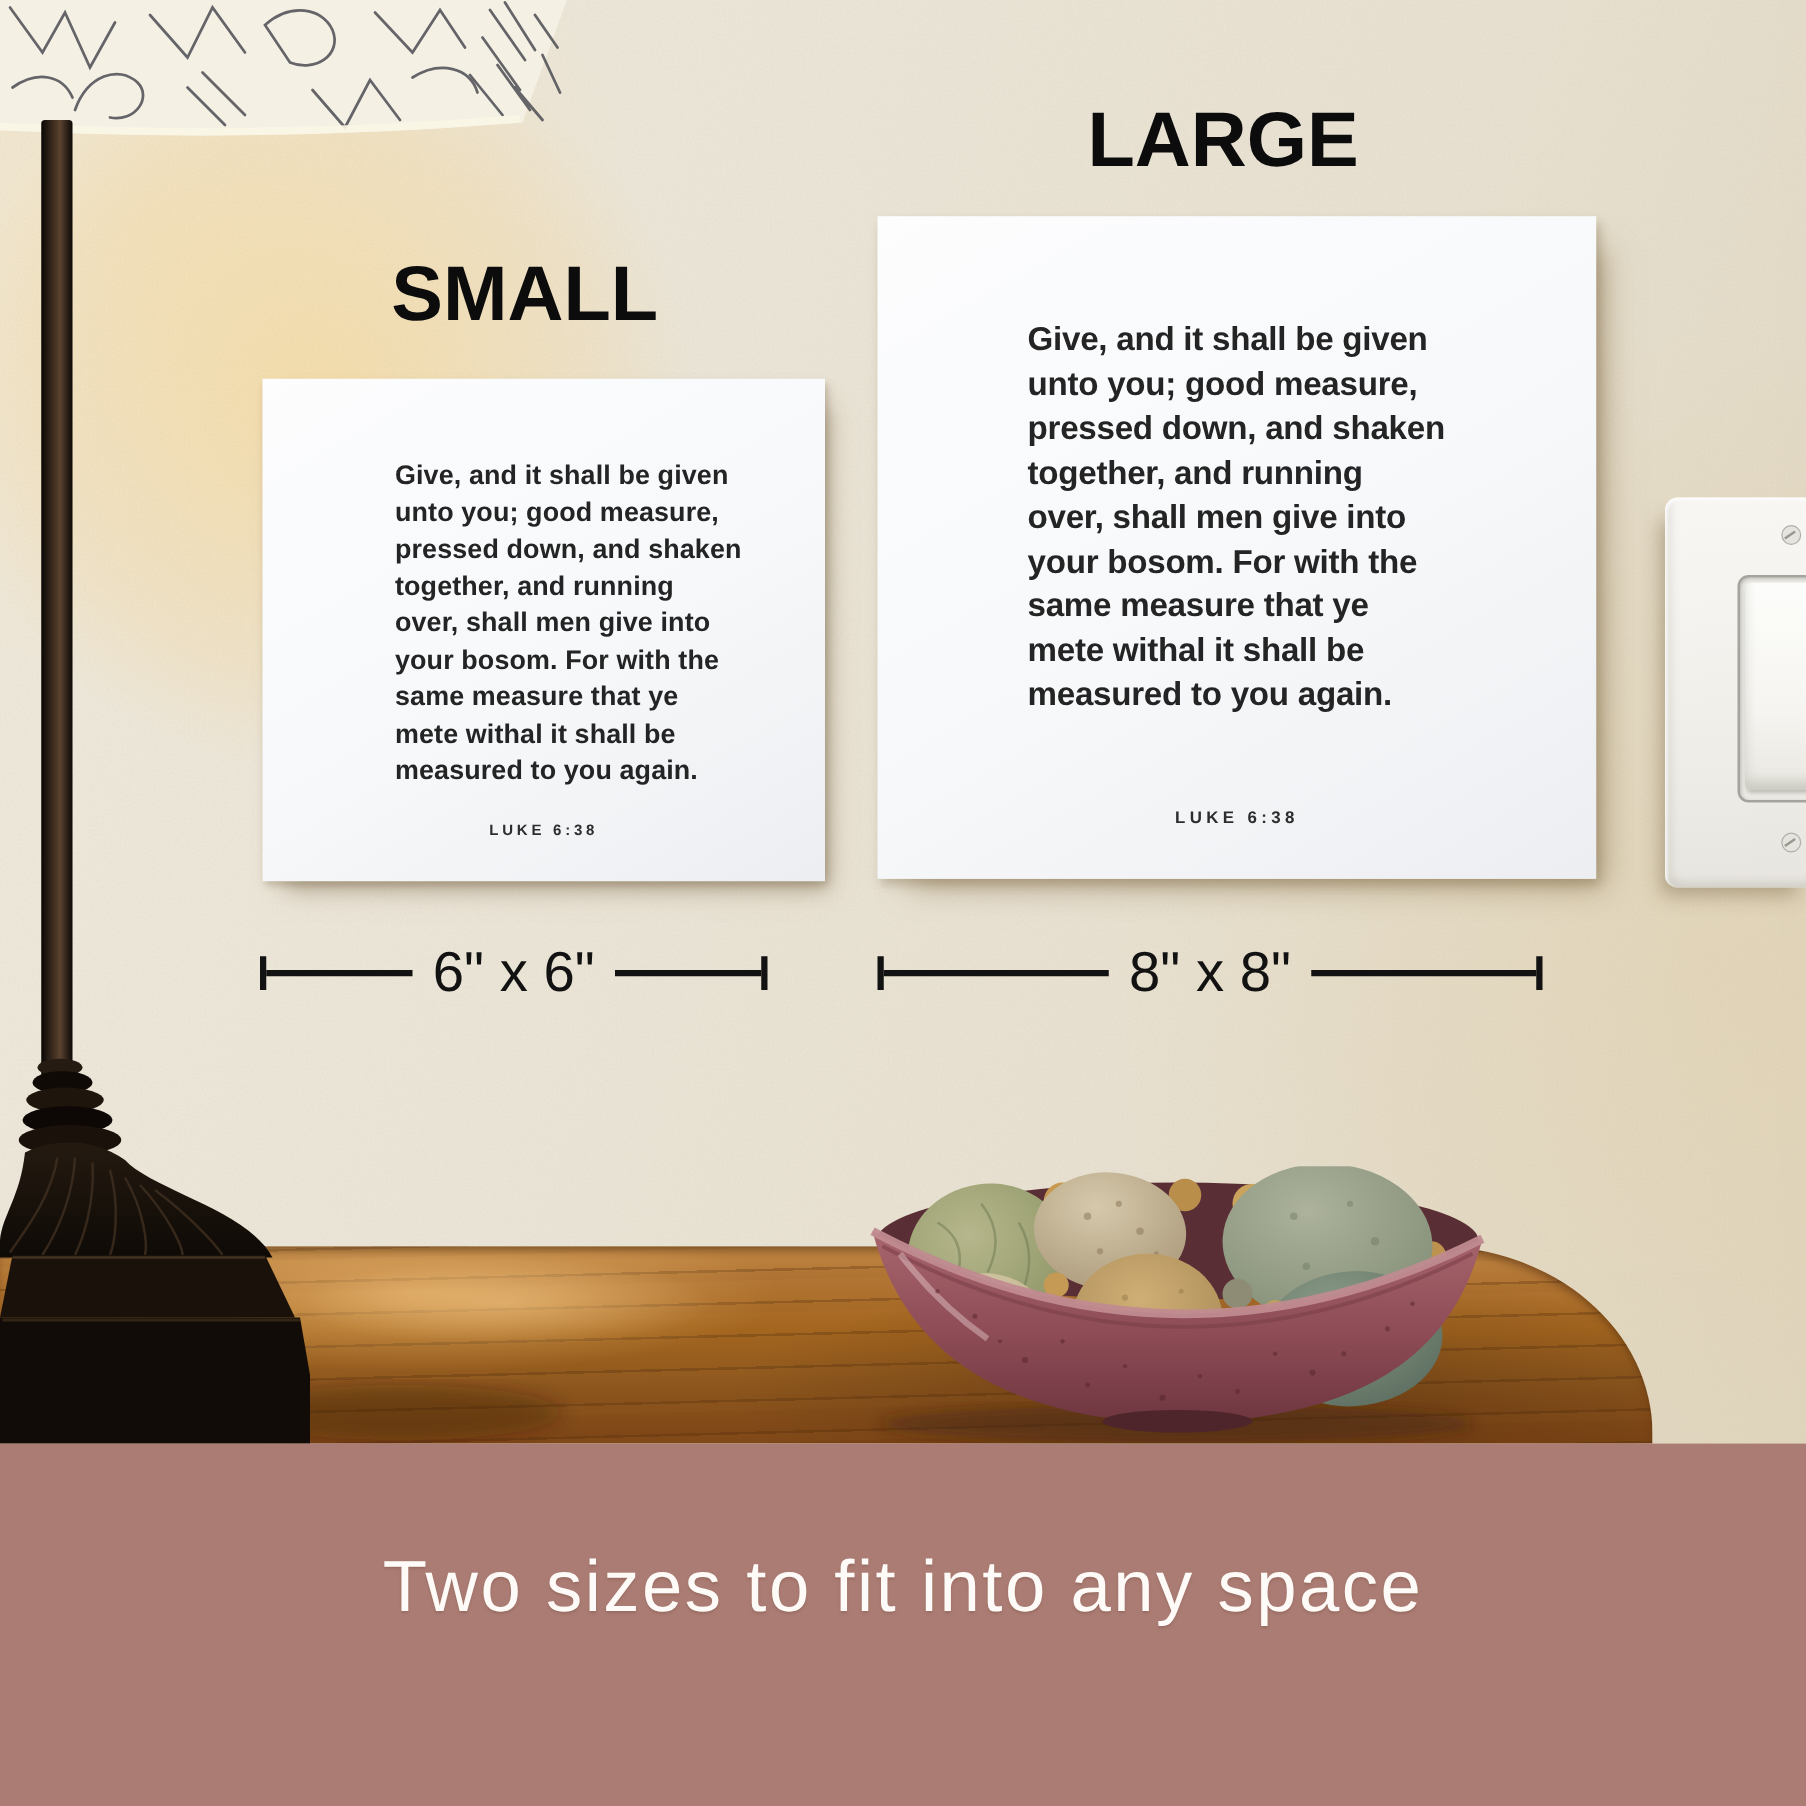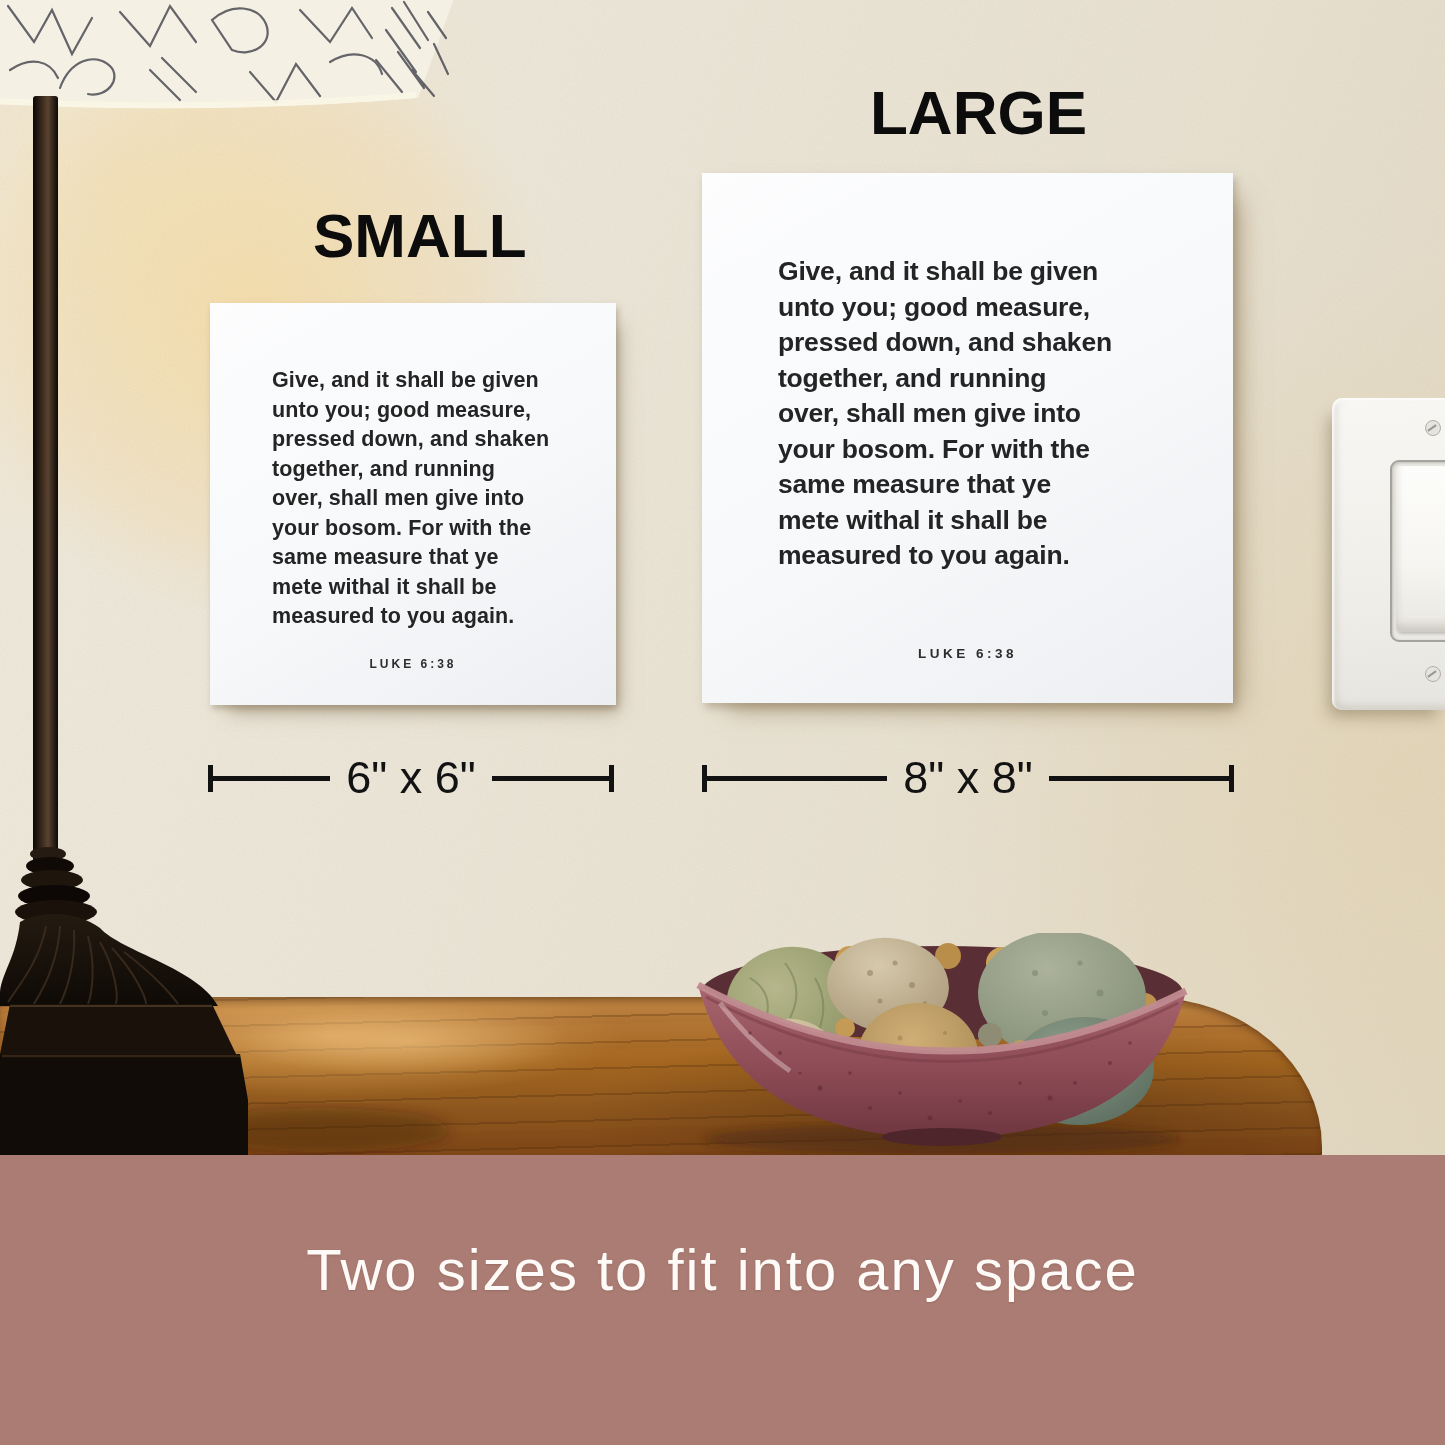--- a/index.html
+++ b/index.html
@@ -16,20 +16,21 @@
       radial-gradient(circle 560px at 120px 180px, rgba(250,226,170,.35), rgba(250,226,170,0) 70%),
       radial-gradient(circle 700px at 1390px 780px, rgba(226,205,160,.35), rgba(226,205,160,0) 75%),
       linear-gradient(108deg,#f0eadd 0%,#ece6d8 38%,#e9e2d2 66%,#e2d8c2 100%);
   }
   .wall-texture{position:absolute;left:0;top:0;pointer-events:none;}
   
   .tile{
     position:absolute;color:#242424;
     background:linear-gradient(150deg,#fdfdfe 0%,#f6f8fa 55%,#eceef1 100%);
     box-shadow:10px 14px 18px -8px rgba(125,105,75,.55), 2px 4px 6px rgba(120,100,70,.35);
+    padding-left:44px;
   }
   .tile-small{left:210px;top:303px;width:406px;height:402px;}
   .tile-large{left:702px;top:173px;width:531px;height:530px;}
   .tile-large{box-shadow:16px 16px 24px -10px rgba(140,118,80,.6), 3px 5px 8px rgba(120,100,70,.35);}
   .scripture{font-weight:700;text-align:left;}
   .tile-small .scripture{padding:63px 0 0 62px;font-size:21.5px;line-height:29.5px;letter-spacing:.1px;}
   .tile-large .scripture{padding:81px 0 0 76px;font-size:26.5px;line-height:35.5px;letter-spacing:-.2px;}
   .reference{
     position:absolute;left:0;width:100%;text-align:center;font-weight:700;color:#2d2d2d;
   }

